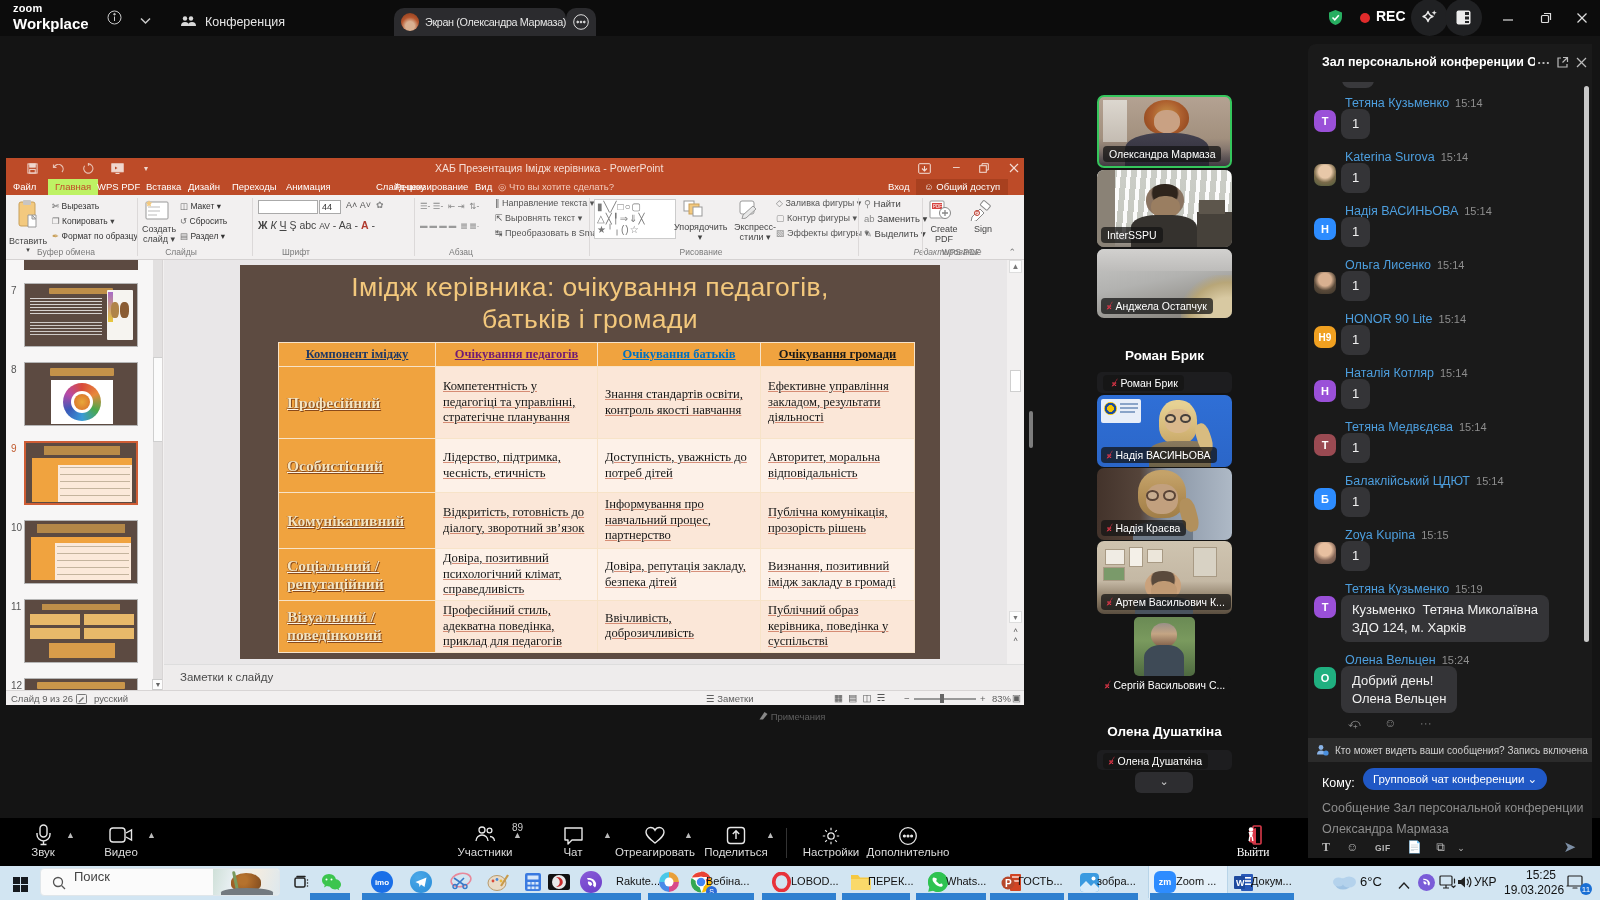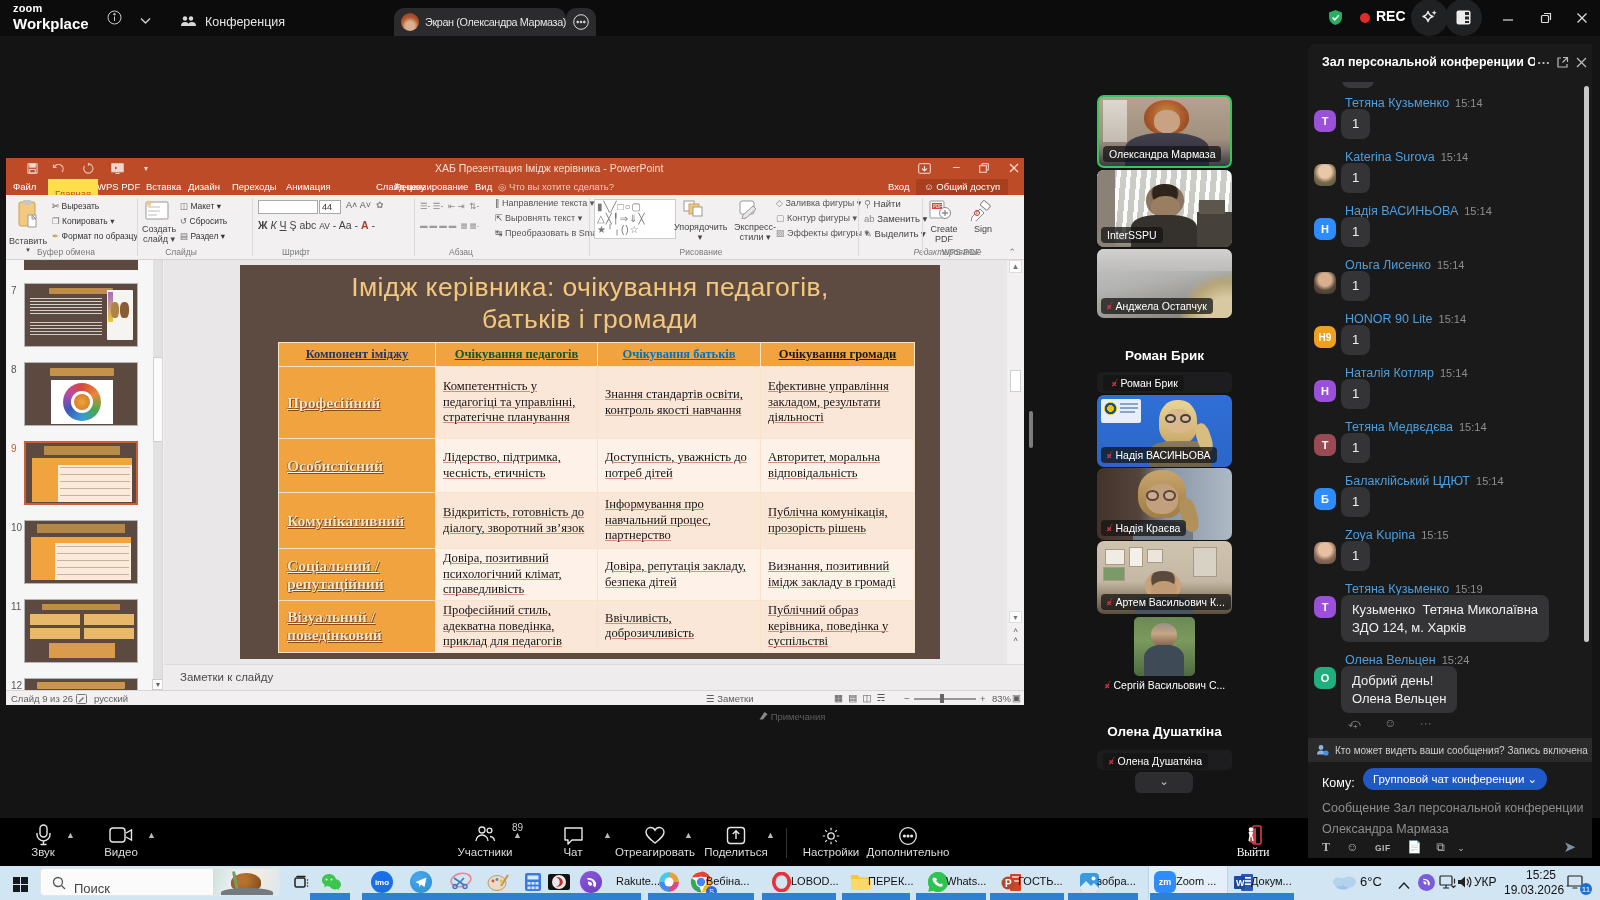--- a/index.html
+++ b/index.html
@@ -14,21 +14,21 @@
 .tab.active { background:#2b2b2e; border-radius:10px 10px 0 0; }
 .winbtn { position:absolute; top:0; width:40px; height:36px; display:flex; align-items:center; justify-content:center; color:#ddd; }
 
 #recbanner { position:absolute; left:462px; top:48px; width:600px; height:42px; background:#26262a; border-radius:10px; display:flex; align-items:center; color:#ececec; }
 #okbtn { position:absolute; right:14px; top:6px; width:42px; height:29px; background:#0e72ed; border-radius:8px; color:#fff; font-size:13px; font-weight:bold; display:flex; align-items:center; justify-content:center; }
 
 #ppt { position:absolute; left:6px; top:158px; width:1018px; height:547px; background:#f2f0f0; }
 #ppt-title { position:absolute; left:0; top:0; width:100%; height:21px; background:#bd4b28; color:#f5ddd5; font-size:10.5px; }
 #ppt-tabs { position:absolute; left:0; top:21px; width:100%; height:16px; background:#bd4b28; color:#fff; font-size:9.5px; }
 .ptab { position:absolute; top:0; height:16px; line-height:16px; }
-.ptab.on { background:#fde047; color:#c24b29; padding:7px 7px; }
+.ptab.on { background:#bef264; color:#c24b29; padding:0 7px; }
 #ppt-ribbon { position:absolute; left:0; top:37px; width:100%; height:65px; background:#f2f0f0; border-bottom:1px solid #d5d2d2; color:#444; font-size:9px; }
 .rgroup-label { position:absolute; bottom:2px; color:#7a7a7a; font-size:8.5px; text-align:center; }
 .rsep { position:absolute; top:3px; bottom:3px; width:1px; background:#dcd9d9; }
 .ric { color:#6a6a6a; }
 
 #ppt-thumbs { position:absolute; left:0; top:102px; width:157px; height:430px; background:#f7f6f6; border-right:1px solid #d8d5d5; overflow:hidden; }
 .thnum { position:absolute; left:5px; color:#555; font-size:10px; }
 .thumb { position:absolute; left:18px; width:114px; background:#5c4a41; border:1px solid #b5b5b5; }
 .thumb.sel { border:2px solid #cf5d35; }
 
@@ -347,21 +347,21 @@
     <div style="position:absolute;left:147px;top:97px;width:10px;height:85px;background:#fbfbfb;border:1px solid #cfcfcf;"></div>
     <div style="position:absolute;left:146px;top:419px;width:12px;height:11px;background:#fdfdfd;border:1px solid #ccc;color:#666;font-size:7px;text-align:center;line-height:10px;">▼</div>
   </div>
   <div id="ppt-main">
     <div id="slide">
       <div id="slide-title">Імідж керівника: очікування педагогів,<br>батьків і громади</div>
       <table id="stable">
         <tbody>
               <tr style="height:24px;">
           <td class="hd" style="width:157px;color:#1f3864;text-decoration:underline;">Компонент іміджу</td>
-          <td class="hd" style="width:162px;color:#14532d;text-decoration:underline;">Очікування педагогів</td>
+          <td class="hd" style="width:162px;color:#701a75;text-decoration:underline;">Очікування педагогів</td>
           <td class="hd" style="width:163px;color:#0070c0;text-decoration:underline;">Очікування батьків</td>
           <td class="hd" style="width:154px;color:#1a1a1a;text-decoration:underline;">Очікування громади</td>
         </tr>
         <tr style="height:72px;background:#fbe7d8;">
           <td class="c1">Професійний</td>
           <td class="bc">Компетентність у<br>педагогіці та управлінні,<br>стратегічне планування</td>
           <td class="bc">Знання стандартів освіти, контроль якості навчання</td>
           <td class="bc">Ефективне управління закладом, результати діяльності</td>
         </tr>
         <tr style="height:54px;background:#fdf1e8;">
@@ -650,21 +650,21 @@
         <rect x="0" y="0" width="7" height="7"></rect>
         <rect x="8" y="0" width="7" height="7"></rect>
         <rect x="0" y="8" width="7" height="7"></rect>
         <rect x="8" y="8" width="7" height="7"></rect>
       </svg>
   <div style="position:absolute;left:40px;top:2px;width:240px;height:28px;background:#fbfbfb;border-radius:4px;border:1px solid #e0e6ea;overflow:hidden;">
     <svg style="position:absolute;left:11px;top:7px;" width="14" height="14" viewBox="0 0 14 14" fill="none" stroke="#555" stroke-width="1.3">
           <circle cx="6" cy="6" r="4.5"></circle>
           <line x1="9.5" y1="9.5" x2="13" y2="13"></line>
         </svg>
-    <span style="position:absolute;left:33px;top:12px;color:#444;font-size:13px;">Поиск</span>
+    <span style="position:absolute;left:33px;top:0;color:#444;font-size:13px;">Поиск</span>
     <div style="position:absolute;right:0;top:0;width:66px;height:28px;background:linear-gradient(105deg,#cfe0d8 0%,#e8eff2 30%,#f4ece0 60%,#dde8ee 100%);">
       <div style="position:absolute;right:18px;top:4px;width:30px;height:18px;border-radius:60% 60% 40% 40%;background:radial-gradient(circle at 40% 40%,#b5722e 20%,#9a5c24 60%,#7a4a20);"></div>
       <div style="position:absolute;right:42px;top:2px;width:3px;height:20px;background:#7a9a5e;border-radius:2px;transform:rotate(-12deg);"></div>
       <div style="position:absolute;right:6px;bottom:0px;width:52px;height:9px;border-radius:50% 50% 0 0;background:#737a80;"></div>
     </div>
   </div>
   <div class="tbicon" style="left:288px;">
         <svg width="17" height="17" viewBox="0 0 17 17" fill="none" stroke="#222" stroke-width="1.5">
           <rect x="2" y="4" width="10" height="9" rx="1.5"></rect>
           <path d="M4 2.5 h8 M14.5 6 v.01 M14.5 9 v.01 M14.5 12 v.01" stroke-linecap="round"></path>

